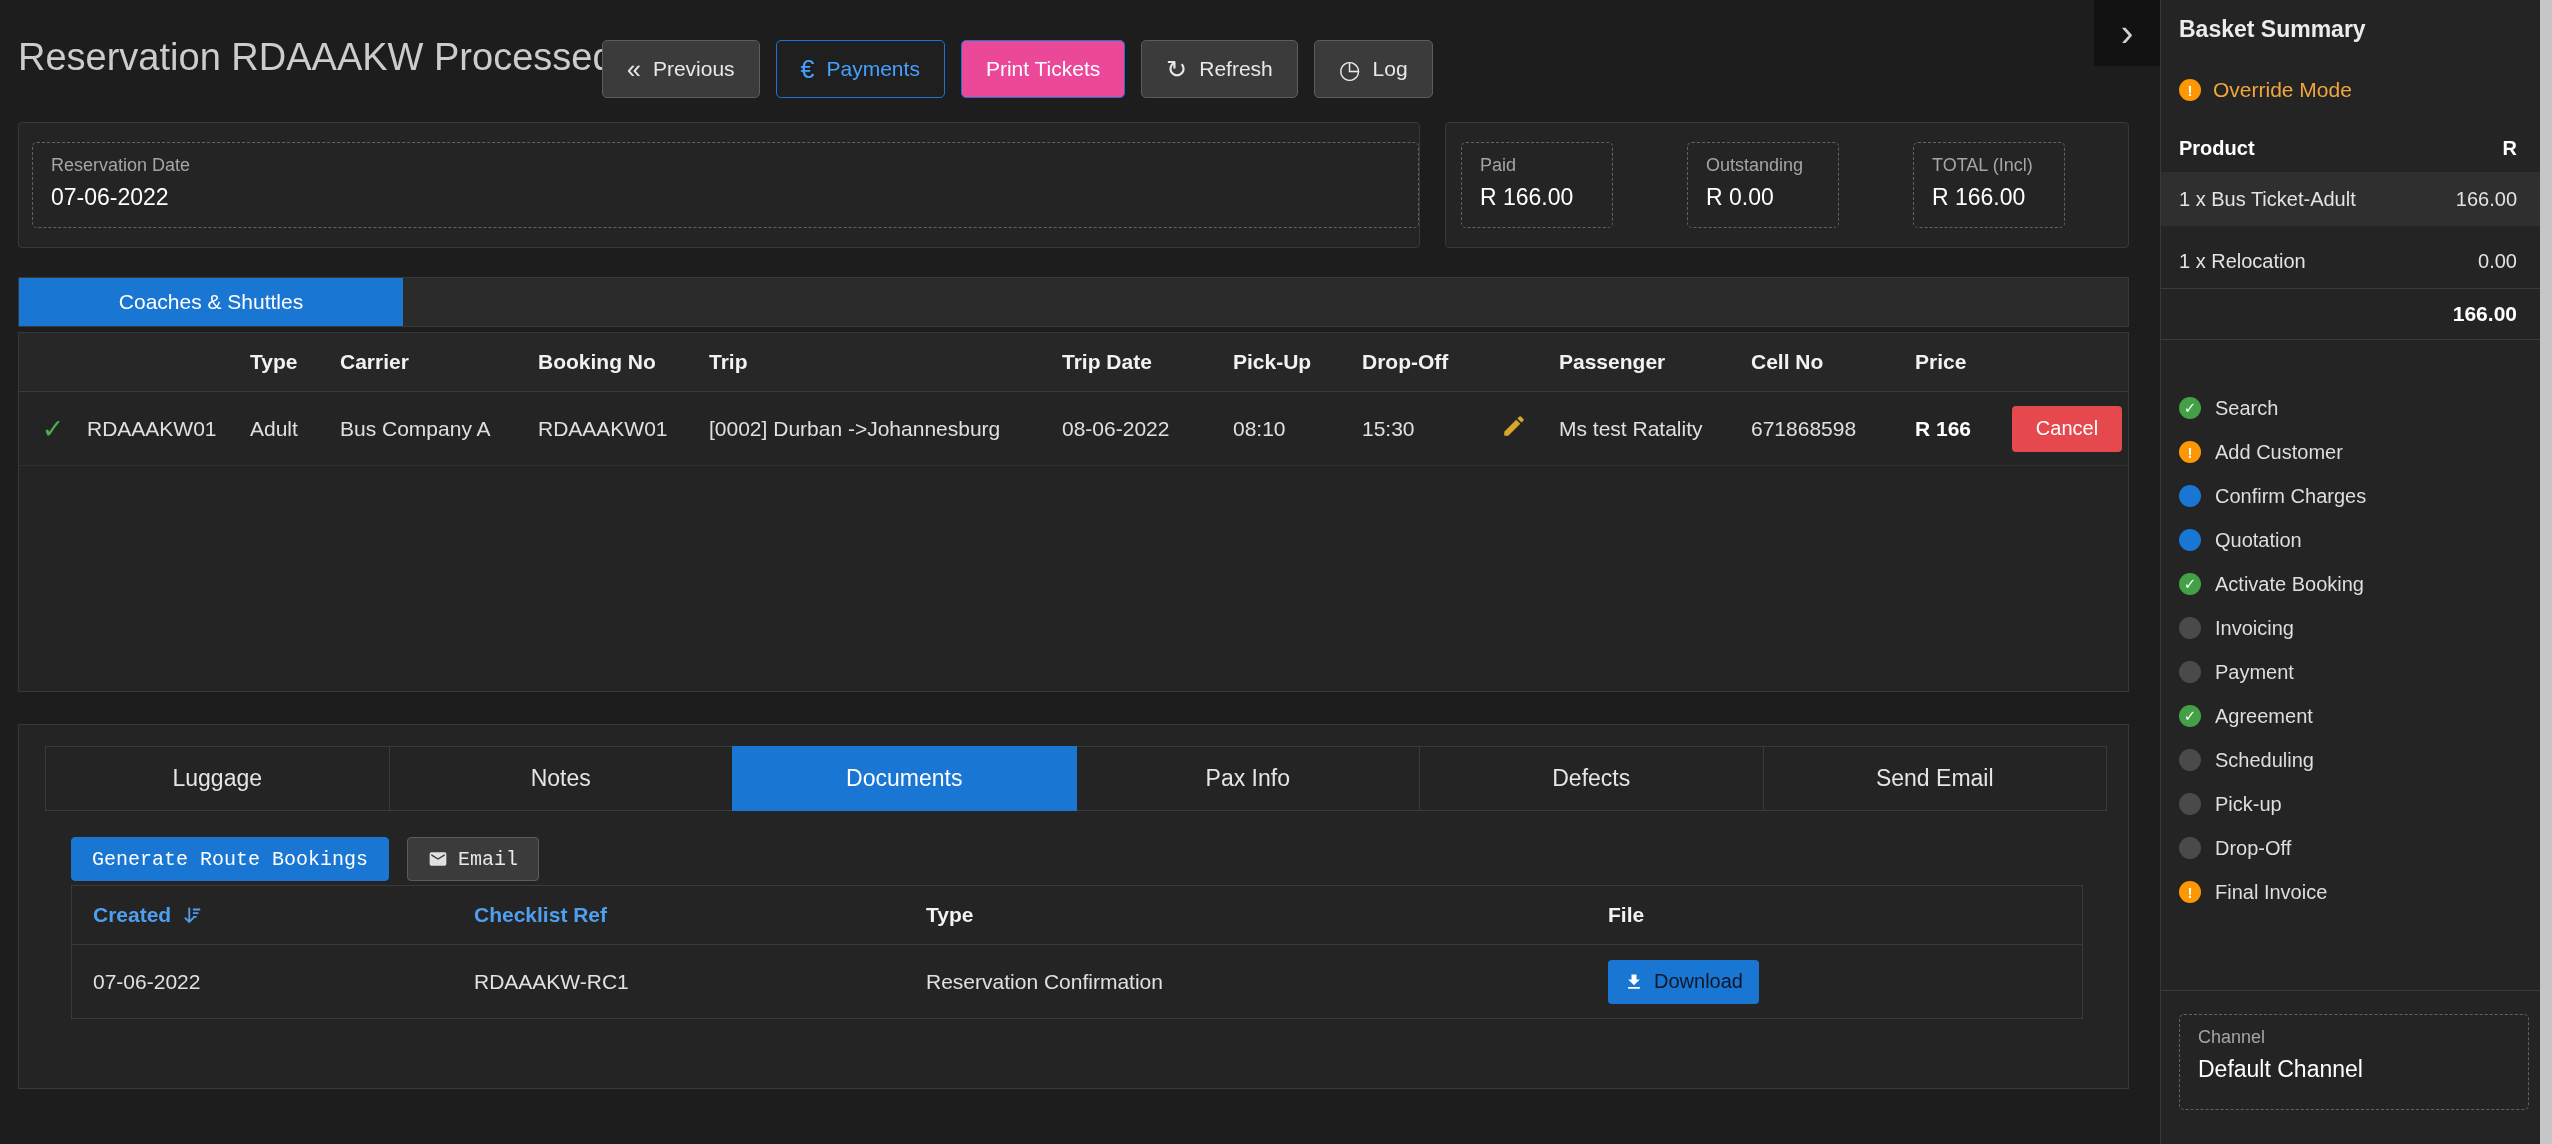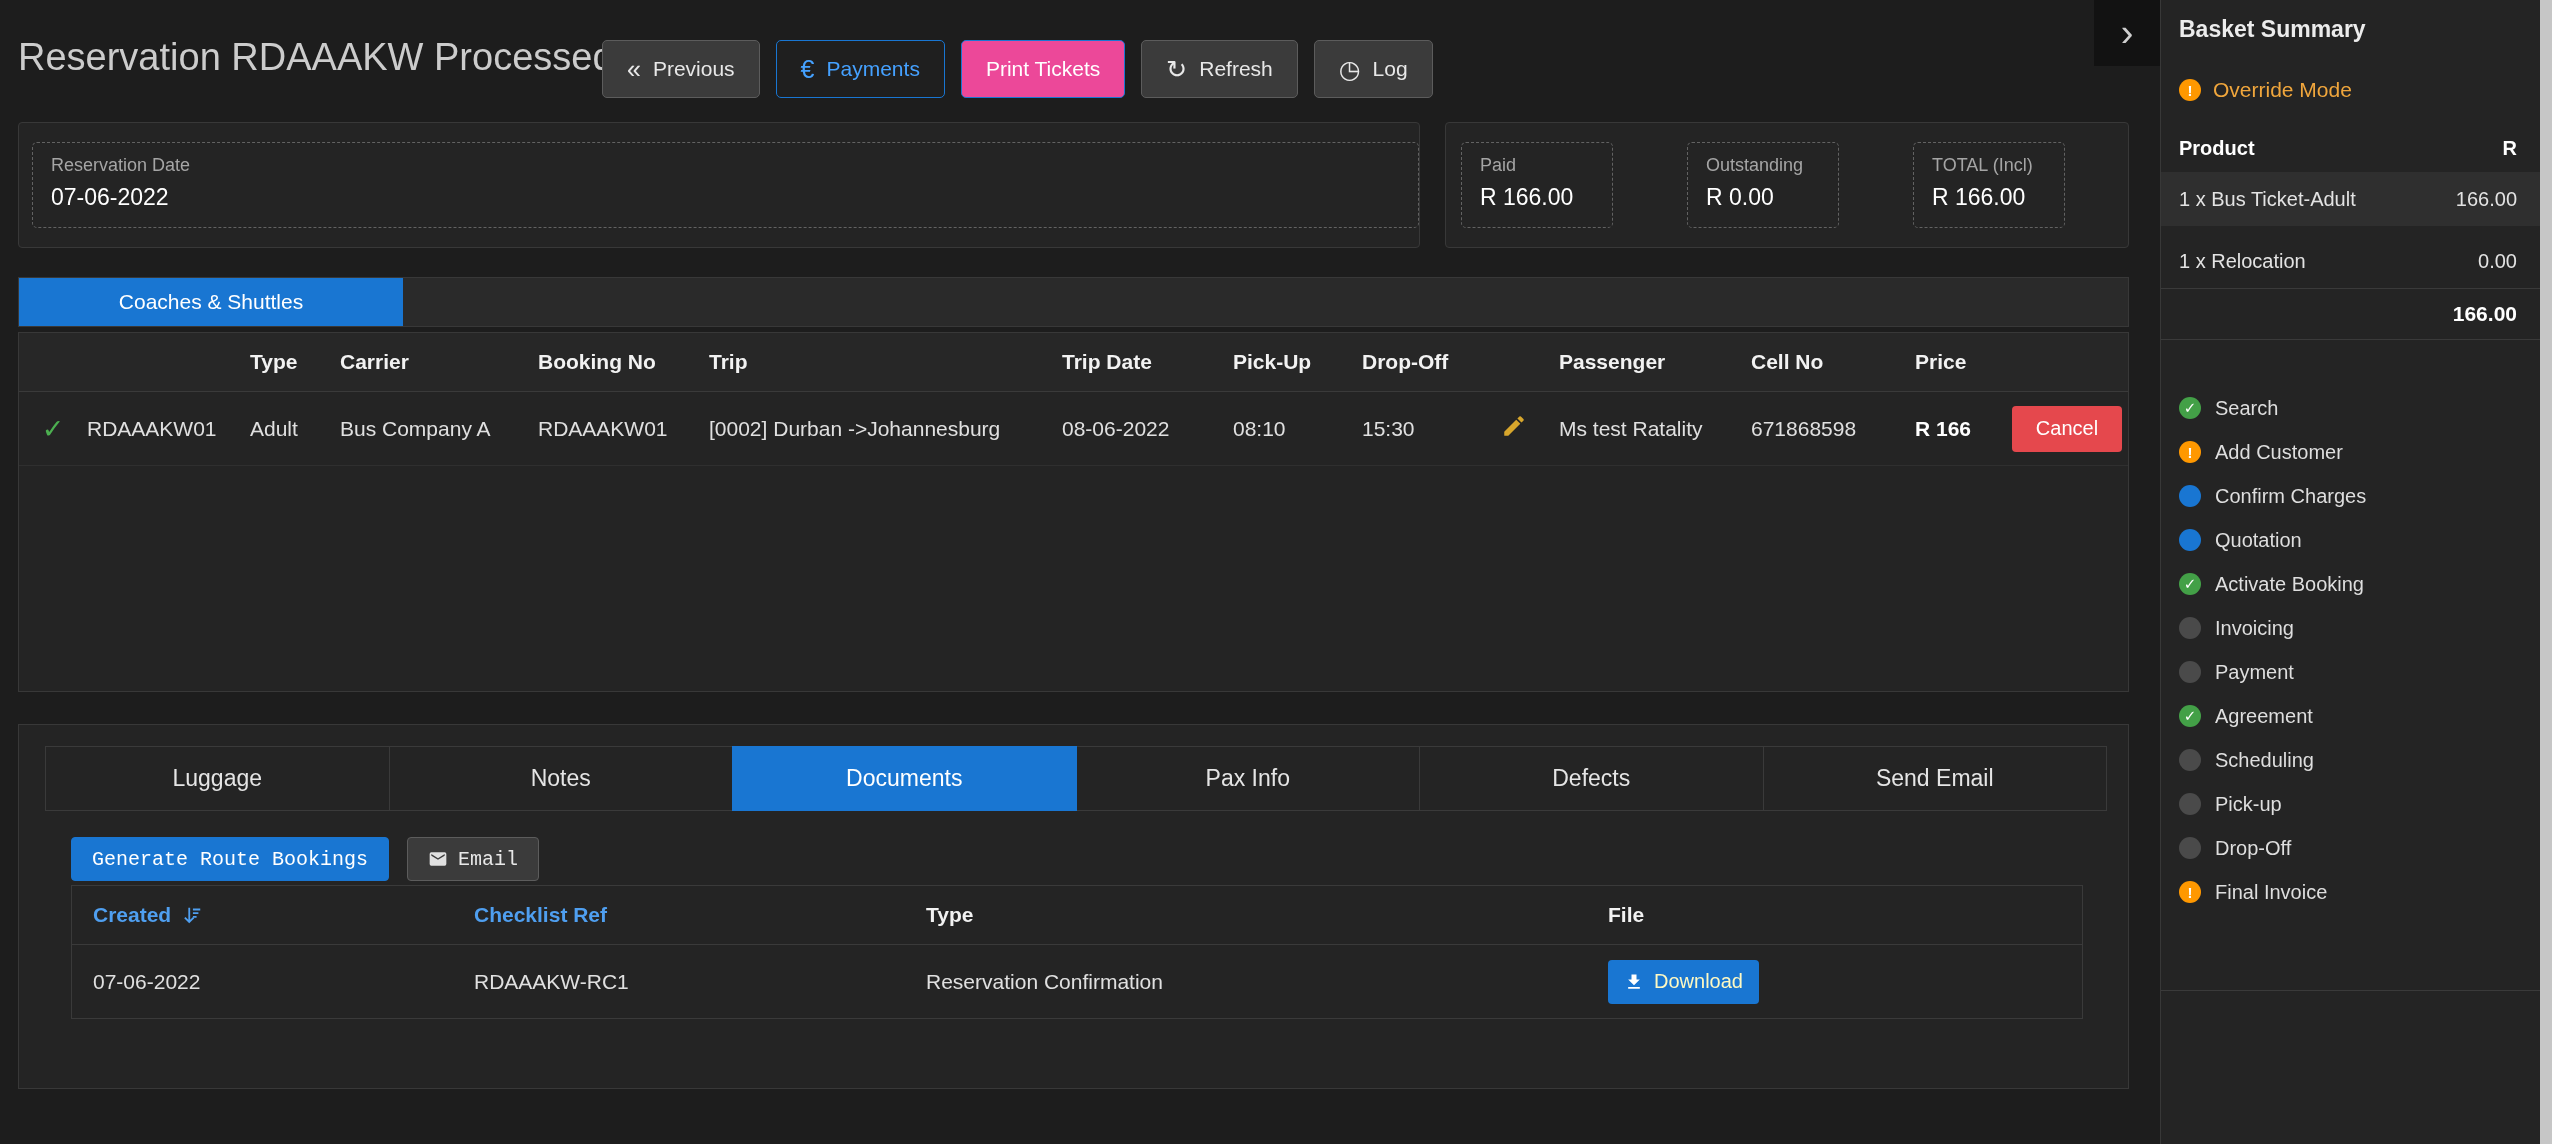--- a/index.html
+++ b/index.html
@@ -53,21 +53,21 @@
   .btn-sm { height: 44px; padding: 0 20px; font-size: 20px; display: inline-flex; align-items: center; gap: 10px;
             border-radius: 4px; cursor: pointer; font-family: Liberation Mono, monospace; }
   .btn-sm.blue { background: #1976d2; border: 1px solid #1976d2; color: #fff; }
   .btn-sm.gray { background: #3b3b3b; border: 1px solid #5c5c5c; color: #e8e8e8; }
   .doc-table { position: absolute; left: 52px; top: 160px; width: 2012px; border: 1px solid #3a3a3a; }
   .doc-grid { display: grid; grid-template-columns: 381px 452px 682px 1fr; align-items: center; }
   .doc-head { height: 59px; border-bottom: 1px solid #3a3a3a; font-size: 21px; font-weight: 700; color: #f2f2f2; }
   .doc-row { height: 73px; font-size: 21px; color: #e0e0e0; }
   .dcell { padding-left: 21px; display: flex; align-items: center; gap: 10px; }
   .link-head { color: #4f9ff0; cursor: pointer; }
-  .download-btn { display: inline-flex; align-items: center; gap: 10px; background: #1976d2; color: #fef9c3; border: none;
+  .download-btn { display: inline-flex; align-items: center; gap: 10px; background: #1976d2; color: #0f172a; border: none;
                   border-radius: 4px; height: 44px; padding: 16px 16px; font-size: 20px; font-family: inherit; cursor: pointer; }
 
   
   .collapse-handle { position: absolute; left: 2094px; top: 0; width: 66px; height: 66px; background: #121212;
                      display: flex; align-items: center; justify-content: center; font-size: 38px; color: #cfcfcf; cursor: pointer; }
   .sidebar { position: absolute; left: 2160px; top: 0; width: 392px; height: 1144px; background: #242424; border-left: 1px solid #383838; }
   .sb-title { position: absolute; left: 18px; top: 16px; font-size: 23px; font-weight: 700; color: #ececec; }
   .sb-override { position: absolute; left: 18px; top: 76px; display: flex; align-items: center; gap: 12px; height: 28px; cursor: pointer; }
   .ov-label { color: #f0a63c; font-size: 21px; }
   .sb-product-head { position: absolute; left: 0; top: 134px; width: 380px; height: 28px; padding: 0 24px 0 18px;
@@ -323,17 +323,21 @@
         <span class="chk-label">Drop-Off</span>
       </div>
       <div class="chk-item">
         <span class="status-icon status-warning"></span>
         <span class="chk-label">Final Invoice</span>
       </div>
     </div>
 
     <div class="sb-div2"></div>
 
+    <div class="channel-box">
+      <div class="dash-label">Channel</div>
+      <div class="dash-value">Default Channel</div>
+    </div>
   </div>
 
   <div class="scrollbar"></div>
 
 </div>
 
 </body></html>

